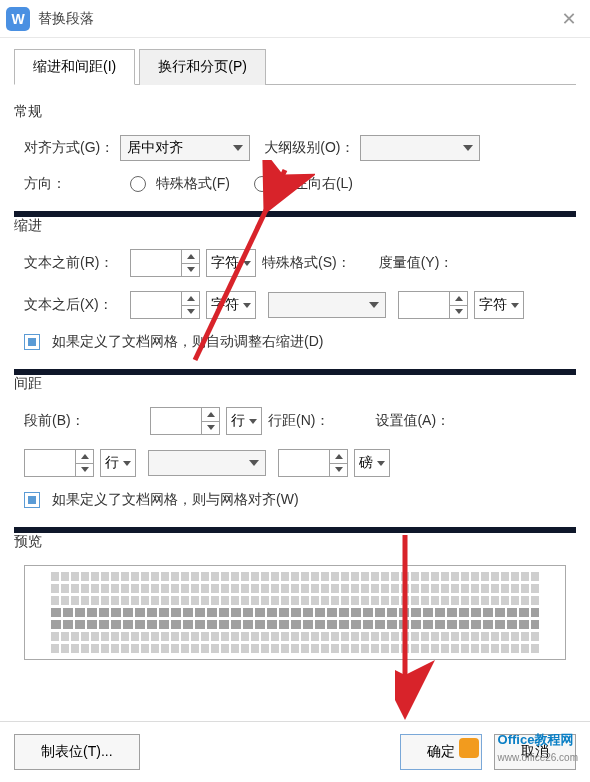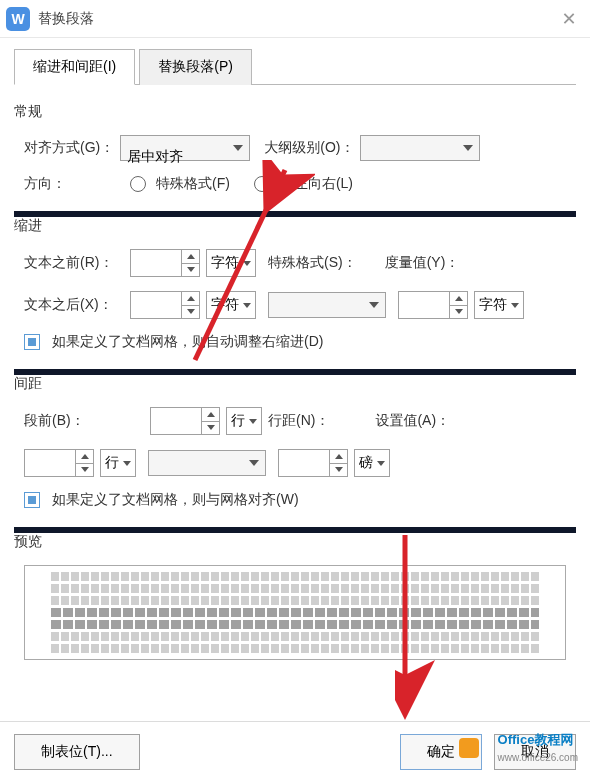--- a/index.html
+++ b/index.html
@@ -9,21 +9,21 @@
 .title { flex: 1; color: #404040; }
 .close-x { width: 30px; text-align: center; color: #999; font-size: 18px; cursor: default; }
 .content { padding: 10px 14px 0 14px; }
 .tabs { display: flex; border-bottom: 1px solid #b8b8b8; }
 .tab { padding: 8px 18px; border: 1px solid #b8b8b8; border-bottom: none; margin-right: 4px; background: #f0f0f0; position: relative; top: 1px; }
 .tab.active { background: #fff; border-bottom: 1px solid #fff; }
 .section-title { color: #333; margin: 18px 0 14px 0; }
 .section-title.sub { border-top: 6px solid #0f172a; }
 .row { display: flex; align-items: center; margin-bottom: 14px; padding-left: 10px; gap: 6px; flex-wrap: nowrap; }
 .lbl { color: #333; white-space: nowrap; }
-.combo { border: 1px solid #a0a0a0; height: 24px; display: inline-flex; align-items: flex-start; padding: 12px 6px; background: #f5f5f5; position: relative; }
+.combo { border: 1px solid #a0a0a0; height: 24px; display: inline-flex; align-items: center; padding: 12px 6px; background: #f5f5f5; position: relative; }
 .combo::after { content: ""; position: absolute; right: 6px; top: 50%; transform: translateY(-50%); border-left: 5px solid transparent; border-right: 5px solid transparent; border-top: 6px solid #555; }
 .combo.w1 { width: 130px; }
 .combo.w2 { width: 120px; }
 .combo.w3 { width: 118px; }
 .spinner { border: 1px solid #a0a0a0; height: 28px; width: 70px; display:inline-flex; background:#fff; }
 .spinner .inp { flex:1; }
 .spinner .btns { width:18px; border-left:1px solid #a0a0a0; display:flex; flex-direction:column; }
 .spinner .btns div { flex:1; display:flex;align-items:center;justify-content:center; }
 .spinner .btns div::after { content:""; border-left:4px solid transparent; border-right:4px solid transparent; }
 .spinner .btns .up { border-bottom:1px solid #a0a0a0; }
@@ -54,21 +54,21 @@
 
 <div class="titlebar">
   <div class="app-icon">W</div>
   <div class="title">替换段落</div>
   <div class="close-x">✕</div>
 </div>
 
 <div class="content">
   <div class="tabs">
     <div class="tab active">缩进和间距(I)</div>
-    <div class="tab">替换段落(P)</div>
+    <div class="tab">换行和分页(P)</div>
   </div>
 
   <div class="section-title">常规</div>
   <div class="row">
     <span class="lbl">对齐方式(G)：</span>
     <div class="combo w1">
         <span>居中对齐</span>
       </div>
     <span class="lbl" style="margin-left:8px">大纲级别(O)：</span>
     <div class="combo w2"></div>
@@ -86,21 +86,21 @@
   <div class="row">
     <span class="lbl" style="min-width:100px">文本之前(R)：</span>
     <div class="spinner">
         <div class="inp"></div>
         <div class="btns">
           <div class="up"></div>
           <div class="dn"></div>
         </div>
       </div>
     <div class="unit-combo">字符</div>
-    <span class="lbl" style="margin-left:6px">特殊格式(S)：</span>
+    <span class="lbl" style="margin-left:0">特殊格式(S)：</span>
     <span class="lbl" style="margin-left:22px">度量值(Y)：</span>
   </div>
   <div class="row">
     <span class="lbl" style="min-width:100px">文本之后(X)：</span>
     <div class="spinner">
         <div class="inp"></div>
         <div class="btns">
           <div class="up"></div>
           <div class="dn"></div>
         </div>

